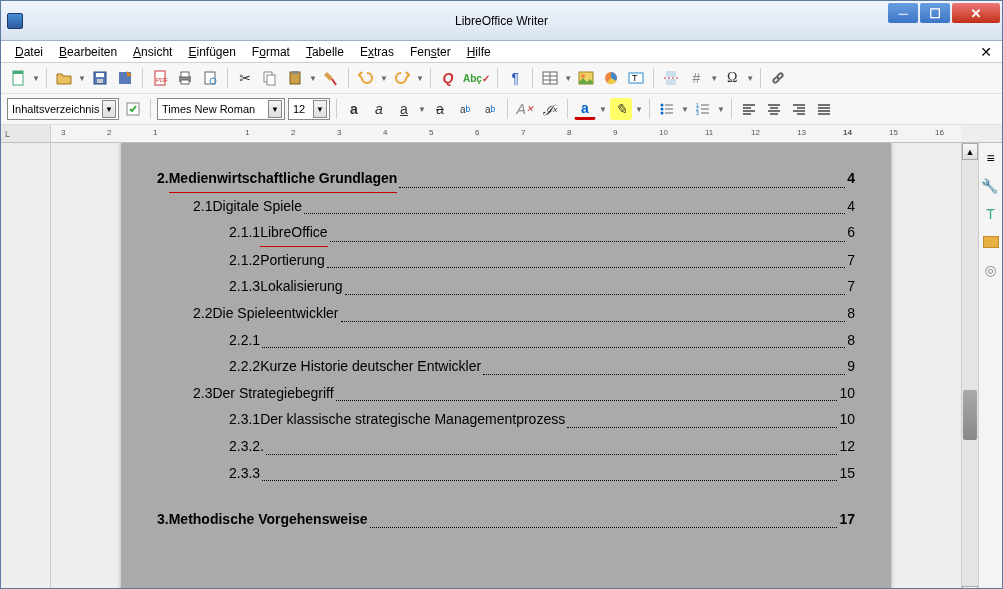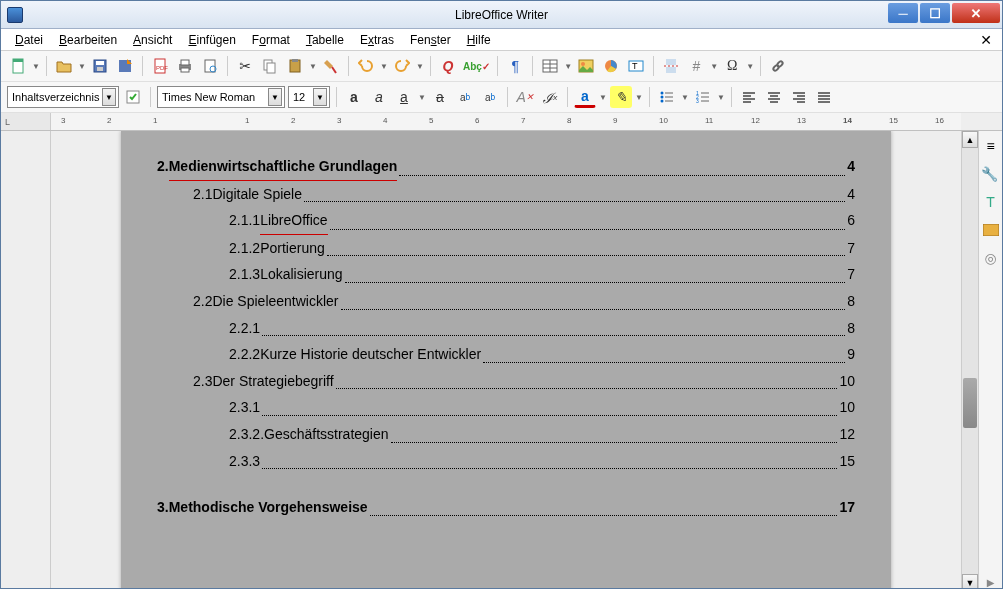--- a/index.html
+++ b/index.html
@@ -1,19 +1,19 @@
 <!DOCTYPE html>
 <html><head>
 <meta charset="utf-8">
 <style>
 * { margin: 0; padding: 0; box-sizing: border-box; font-family: "Segoe UI", Tahoma, sans-serif; }
 body { background: #fff; width: 1003px; height: 589px; overflow: hidden; border: 1px solid #5a7aa0; }
 
 
-.titlebar { height: 28px; background: linear-gradient(#f0f4fb, #d9e4f1); display: flex; align-items: center; position: relative; border-bottom: 1px solid #a0b0c8; }
+.titlebar { height: 40px; background: linear-gradient(#f0f4fb, #d9e4f1); display: flex; align-items: center; position: relative; border-bottom: 1px solid #a0b0c8; }
 .titlebar .app-icon { width: 16px; height: 16px; margin: 0 6px; background: linear-gradient(#4a90d9,#2c5a9e); border: 1px solid #1a3a6e; border-radius: 2px; }
 .titlebar .title { position: absolute; left: 0; right: 0; text-align: center; font-size: 12px; color: #000; }
 .winbtns { position: absolute; right: 2px; top: 2px; display: flex; gap: 2px; }
 .winbtn { width: 30px; height: 20px; border-radius: 2px; display: flex; align-items: center; justify-content: center; font-size: 13px; font-weight: bold; color: #fff; cursor: pointer; }
 .min { background: linear-gradient(#6a9de0,#3a76c8); }
 .max { background: linear-gradient(#6a9de0,#3a76c8); }
 .close { width: 48px; background: linear-gradient(#e77,#c03018); }
 
 
 .menubar { height: 22px; display: flex; align-items: center; padding: 0 6px; border-bottom: 1px solid #d0d0d0; font-size: 12px; }
@@ -401,26 +401,26 @@
           <span class="pg">9</span>
         </div>
         <div class="toc-row lvl1">
           <span class="num">2.3 </span>
           <span class="label">Der Strategiebegriff</span>
           <span class="dots"></span>
           <span class="pg">10</span>
         </div>
         <div class="toc-row lvl2">
           <span class="num">2.3.1 </span>
+          <span class="label">Der klassische strategische Managementprozess</span>
           <span class="dots"></span>
           <span class="pg">10</span>
         </div>
         <div class="toc-row lvl2">
           <span class="num">2.3.2. </span>
-          <span class="label">Geschäftsstrategien</span>
           <span class="dots"></span>
           <span class="pg">12</span>
         </div>
         <div class="toc-row lvl2">
           <span class="num">2.3.3 </span>
           <span class="dots"></span>
           <span class="pg">15</span>
         </div>
         <div class="blank"></div>
         <div class="toc-row lvl0">

